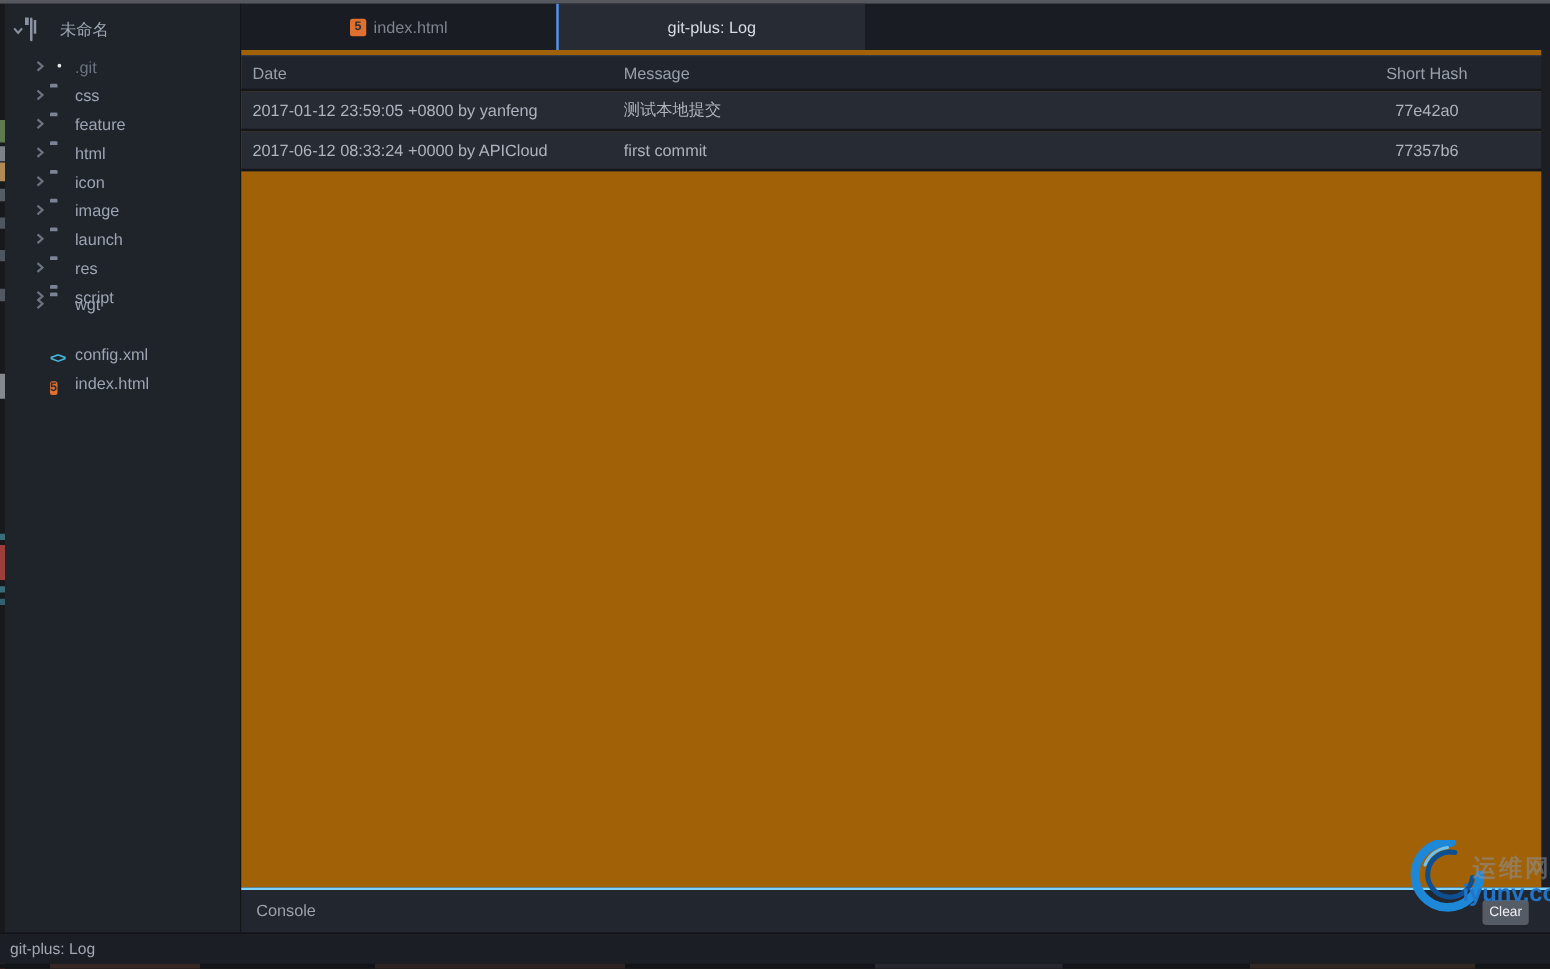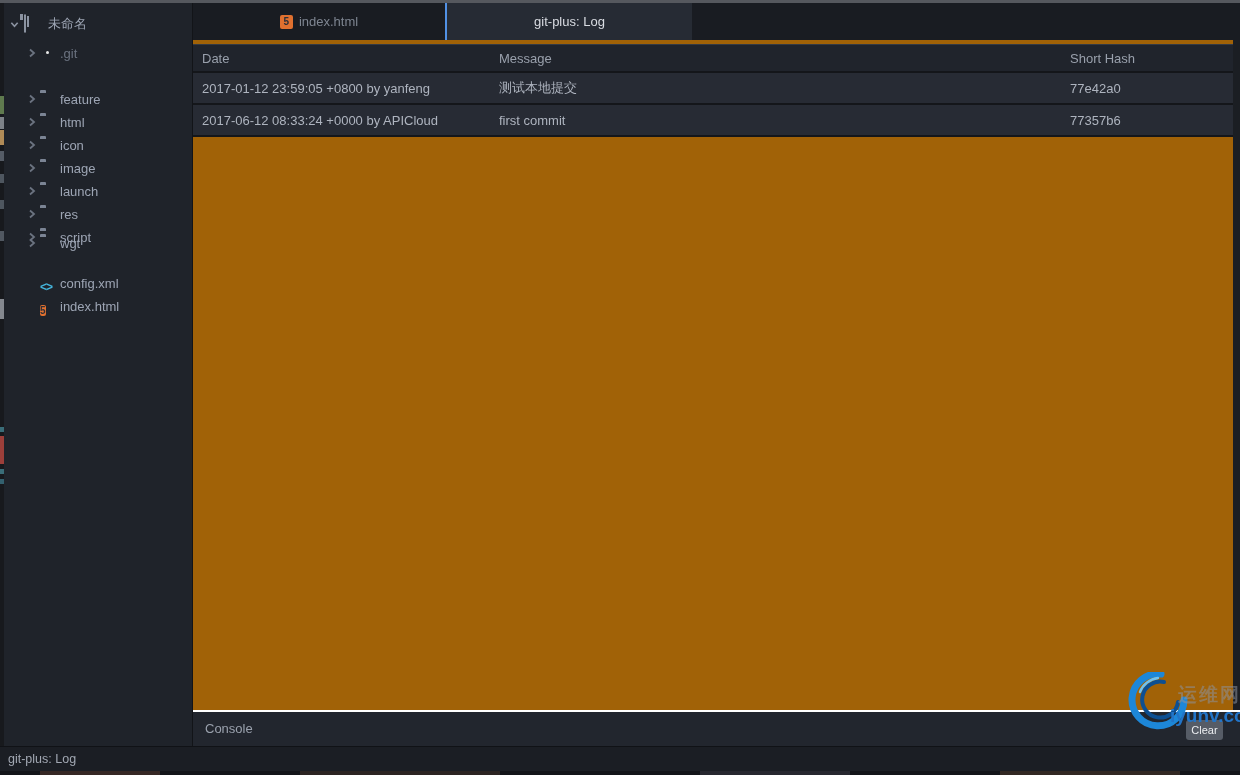--- a/index.html
+++ b/index.html
@@ -42,26 +42,26 @@
   .tab { position:absolute; top:0; height:37px; display:flex; align-items:center; justify-content:center; gap:6px; font-size:13px; }
   .tab-inactive { left:0; width:252px; color:#7e8591; }
   .tab-active { left:252px; width:247px; background:#262b34; color:#d9dce2; border-left:2px solid #5191e6; }
 
   
   .panel { position:absolute; left:193px; top:40px; width:1047px; height:670px; background:#a16207; }
   .lrow { display:grid; grid-template-columns:306px 1fr 170px; align-items:center; border-bottom:2px solid #14161a; }
   .lhead { height:29px; background:#20242c; border-top:1px solid #343a44; color:#99a0ac; font-size:13px; }
   .ldata { height:32px; background:#272b34; color:#aeb4bf; font-size:13px; }
   .cell-date { padding-left:9px; }
-  .cell-hash { text-align:left; padding-right:27px; }
+  .cell-hash { text-align:center; padding-right:27px; }
   .show-more { height:24px; display:flex; align-items:center; justify-content:center; color:#ced3da; font-size:13px; cursor:pointer; }
   .right-edge { position:absolute; right:0; top:40px; width:7px; height:706px; background:#1b1e23; }
 
   
-  .console { position:absolute; left:193px; top:710px; width:1047px; height:36px; background:#22262e; border-top:2px solid #ffffff; }
+  .console { position:absolute; left:193px; top:710px; width:1047px; height:36px; background:#22262e; border-top:2px solid #7dd3fc; }
   .console-title { position:absolute; left:12px; top:9px; font-size:13px; color:#9aa1ad; }
   .clear-btn { position:absolute; right:17px; top:8px; width:37px; height:20px; background:#565c66; border:none; border-radius:3px; color:#eceef1; font-size:11px; font-family:"Liberation Sans", sans-serif; cursor:pointer; }
 
   
   .statusbar { position:absolute; left:0; top:746px; width:1240px; height:25px; background:#1b1e24; border-top:1px solid #101216; }
   .status-text { position:absolute; left:8px; top:5px; font-size:12.5px; color:#a2a8b3; }
 
   
   .bottom-strip { position:absolute; left:0; top:771px; width:1240px; height:4px; background:#131419; }
   .bottom-strip i { position:absolute; top:0; height:4px; opacity:.5; }
@@ -106,20 +106,29 @@
 
     <div class="titem" style="top:40px;">
       <span class="chev">
           <svg width="8" height="10" viewBox="0 0 8 10">
             <path d="M2 1.5 L6 5 L2 8.5" fill="none" stroke="#6b7380" stroke-width="1.8"></path>
           </svg>
         </span>
       <span class="ticon"><span class="git-ic"></span></span>
       <span class="tlabel dim">.git</span>
     </div>
+    <div class="titem" style="top:63px;">
+      <span class="chev">
+          <svg width="8" height="10" viewBox="0 0 8 10">
+            <path d="M2 1.5 L6 5 L2 8.5" fill="none" stroke="#6b7380" stroke-width="1.8"></path>
+          </svg>
+        </span>
+      <span class="ticon"><span class="folder-ic"></span></span>
+      <span class="tlabel">css</span>
+    </div>
     <div class="titem" style="top:86px;">
       <span class="chev">
           <svg width="8" height="10" viewBox="0 0 8 10">
             <path d="M2 1.5 L6 5 L2 8.5" fill="none" stroke="#6b7380" stroke-width="1.8"></path>
           </svg>
         </span>
       <span class="ticon"><span class="folder-ic"></span></span>
       <span class="tlabel">feature</span>
     </div>
     <div class="titem" style="top:109px;">

